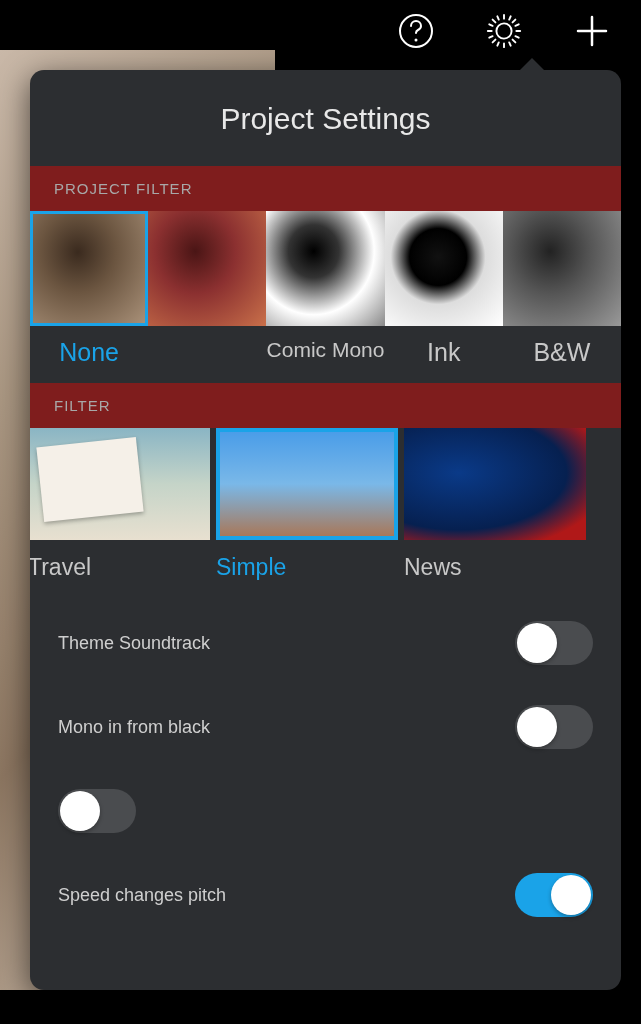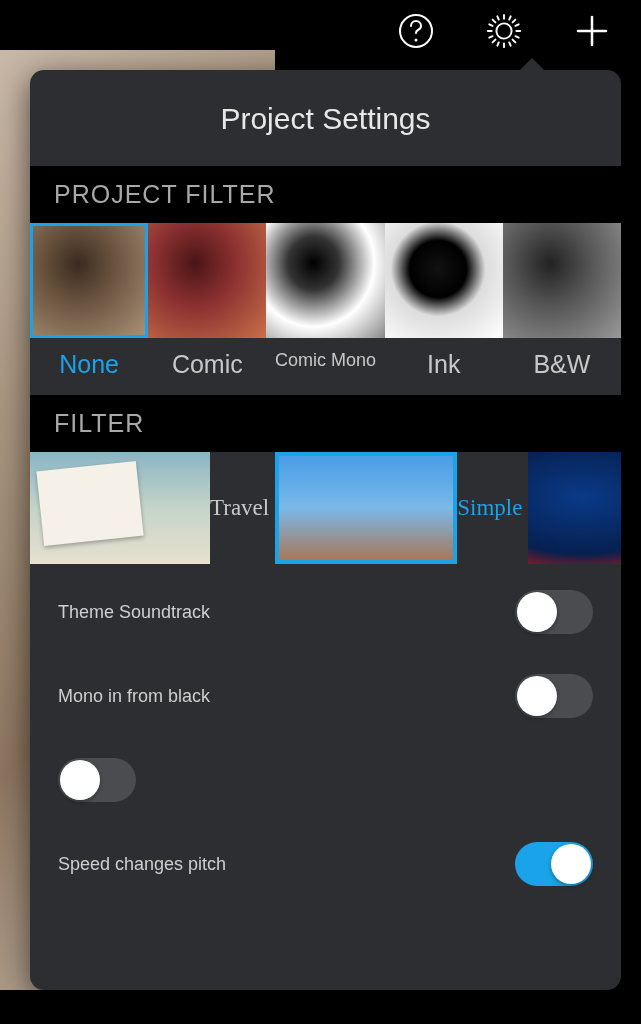--- a/index.html
+++ b/index.html
@@ -68,23 +68,23 @@
       z-index: 10;
     }
     .title {
       text-align: center;
       color: #e8e8e8;
       font-size: 30px;
       font-weight: 400;
       padding: 32px 0 30px;
     }
     .section-header {
-      background: #000000;
+      background: #7f1d1d;
       color: #a8a8a8;
-      font-size: 25px;
+      font-size: 15px;
       letter-spacing: 1px;
       padding: 14px 24px;
     }
     .filter-row {
       display: flex;
       padding: 0;
       overflow: hidden;
     }
     .filter-item {
       flex: 1;
@@ -114,23 +114,22 @@
     .filter-label.active { color: #1aa3e8; }
     .theme-row {
       display: flex;
       padding: 0;
       gap: 6px;
       overflow: hidden;
     }
     .theme-item {
       flex: 0 0 auto;
       display: flex;
-      align-items: center;
-      cursor: pointer;
-      font-family: Liberation Serif, serif;
+      flex-direction: column;
+      cursor: pointer;
     }
     .theme-thumb {
       width: 182px;
       height: 112px;
       background: #555;
     }
     .theme-thumb.selected { border: 4px solid #1aa3e8; }
     .tt-travel { background: linear-gradient(180deg, #8ab5c4 0%, #c5d4c8 50%, #e8e0d0 100%); position: relative; }
     .tt-travel::after { content:''; position:absolute; left:12px; top:14px; width:100px; height:75px; background:#f5f0e8; transform:rotate(-6deg); box-shadow:0 2px 4px rgba(0,0,0,0.3); }
     .tt-simple { background: linear-gradient(180deg, #4a9de8 0%, #7ab8e8 50%, #a8785a 100%); }
@@ -226,25 +225,24 @@
   <div class="title">Project Settings</div>
 
   <div class="section-header">PROJECT FILTER</div>
   <div class="filter-row">
     <div class="filter-item">
       <div class="filter-thumb thumb-none selected"></div>
       <div class="filter-label active">None</div>
     </div>
     <div class="filter-item">
       <div class="filter-thumb thumb-comic"></div>
-      <div class="filter-label">Comic</div>
     </div>
     <div class="filter-item">
       <div class="filter-thumb thumb-mono"></div>
-      <div class="filter-label" style="font-size:18px">Comic Mono</div>
+      <div class="filter-label" style="font-size:21px">Comic Mono</div>
     </div>
     <div class="filter-item">
       <div class="filter-thumb thumb-ink"></div>
       <div class="filter-label">Ink</div>
     </div>
     <div class="filter-item">
       <div class="filter-thumb thumb-bw"></div>
       <div class="filter-label">B&amp;W</div>
     </div>
   </div>

